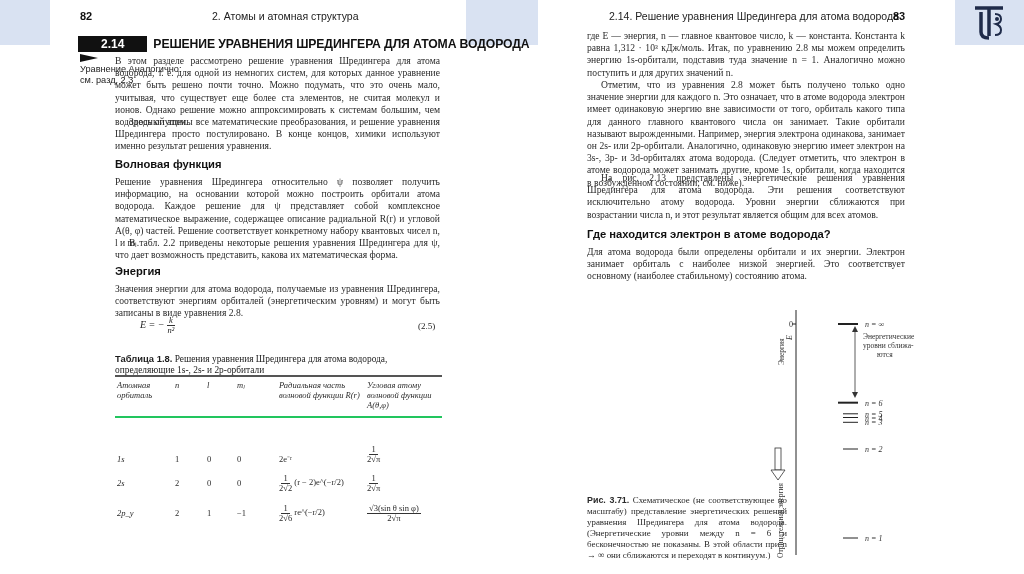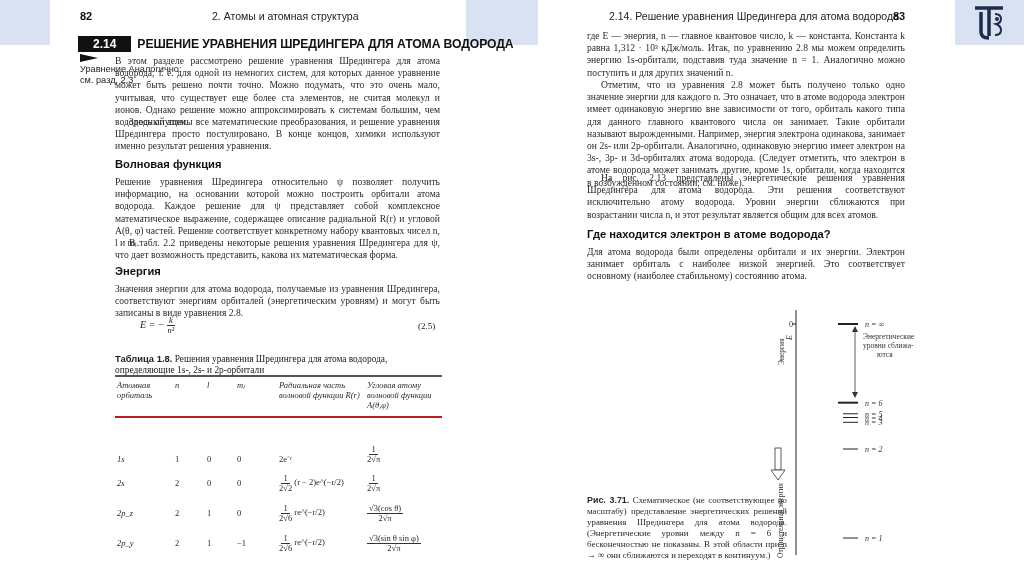--- a/index.html
+++ b/index.html
@@ -6,30 +6,30 @@
   body {
     width:1024px; height:574px; position:relative; overflow:hidden;
     background:#ffffff; font-family:"Liberation Serif", serif; color:#1c1c1c;
   }
   .blue-block { position:absolute; background:#d9e2f2; }
   .runhead { position:absolute; font-family:"Liberation Sans", sans-serif; font-size:10.5px; color:#222; }
   .pnum { position:absolute; font-family:"Liberation Sans", sans-serif; font-weight:bold; font-size:11px; color:#111; }
   .p { position:absolute; font-size:9.6px; line-height:12.2px; text-align:justify; color:#2a2a2a; }
   .h2 { position:absolute; font-family:"Liberation Sans", sans-serif; font-weight:bold; font-size:11.2px; color:#111; }
   .sec-title { position:absolute; top:36px; left:78px; display:flex; align-items:center; gap:6px; }
-  .sec-num { background:#111; color:#fff; font-family:"Liberation Sans", sans-serif; font-weight:bold; font-size:12px; padding:1px 15px; }
+  .sec-num { background:#111; color:#fff; font-family:"Liberation Sans", sans-serif; font-weight:bold; font-size:12px; padding:1px 23px; }
   .sec-text { font-family:"Liberation Sans", sans-serif; font-weight:bold; font-size:12.2px; color:#111; letter-spacing:-0.1px; }
   .margin-note { position:absolute; left:80px; top:54px; font-family:"Liberation Sans", sans-serif; font-size:9.2px; line-height:11px; color:#222; }
   .arrow-flag { width:0; height:0; border-top:4px solid transparent; border-bottom:4px solid transparent; border-left:18px solid #111; margin-bottom:2px; }
   .eq { position:absolute; font-style:italic; font-size:10px; }
   .frac { display:inline-flex; flex-direction:column; align-items:center; vertical-align:middle; font-size:8.5px; line-height:9px; }
   .frac .num { border-bottom:1px solid #333; padding:0 2px; }
   table.t22 { position:absolute; left:115px; top:375px; width:327px; border-collapse:collapse; font-size:8.5px; color:#2a2a2a; }
   table.t22 thead th { font-style:italic; font-weight:normal; text-align:left; vertical-align:top; padding:3px 2px 6px 2px; line-height:10px; }
-  table.t22 thead tr { border-top:2px solid #555; border-bottom:2px solid #b91c1c; }
+  table.t22 thead tr { border-top:2px solid #555; border-bottom:2px solid #22c55e; }
   table.t22 tbody td { padding:0 2px; height:30px; vertical-align:middle; }
   table.t22 tbody tr:first-child td { height:46px; vertical-align:bottom; padding-bottom:4px; }
   .tcap { position:absolute; left:115px; top:353px; width:330px; font-size:9.4px; line-height:11px; }
   .tcap b { font-family:"Liberation Sans", sans-serif; }
   .fig-caption { position:absolute; left:587px; top:495px; width:200px; font-size:8.9px; line-height:11px; text-align:justify; color:#2a2a2a; }
   .fig-caption b { font-family:"Liberation Sans", sans-serif; }
   .chart-label { font-family:"Liberation Serif", serif; }
   .logo-box { position:absolute; left:955px; top:0; width:69px; height:45px; background:#d9e2f2; }
 </style>
 </head>
@@ -119,34 +119,20 @@
         <td style="font-style:italic">2s</td>
         <td>2</td>
         <td>0</td>
         <td>0</td>
         <td><span class="frac">
               <span class="num">1</span>
               <span>2√2</span>
             </span> <span>(r − 2)e^(−r/2)</span></td>
         <td><span class="frac">
               <span class="num">1</span>
-              <span>2√π</span>
-            </span></td>
-      </tr>
-      <tr>
-        <td style="font-style:italic">2p_z</td>
-        <td>2</td>
-        <td>1</td>
-        <td>0</td>
-        <td><span class="frac">
-              <span class="num">1</span>
-              <span>2√6</span>
-            </span> <span>re^(−r/2)</span></td>
-        <td><span class="frac">
-              <span class="num">√3(cos θ)</span>
               <span>2√π</span>
             </span></td>
       </tr>
       <tr>
         <td style="font-style:italic">2p_y</td>
         <td>2</td>
         <td>1</td>
         <td>−1</td>
         <td><span class="frac">
               <span class="num">1</span>

